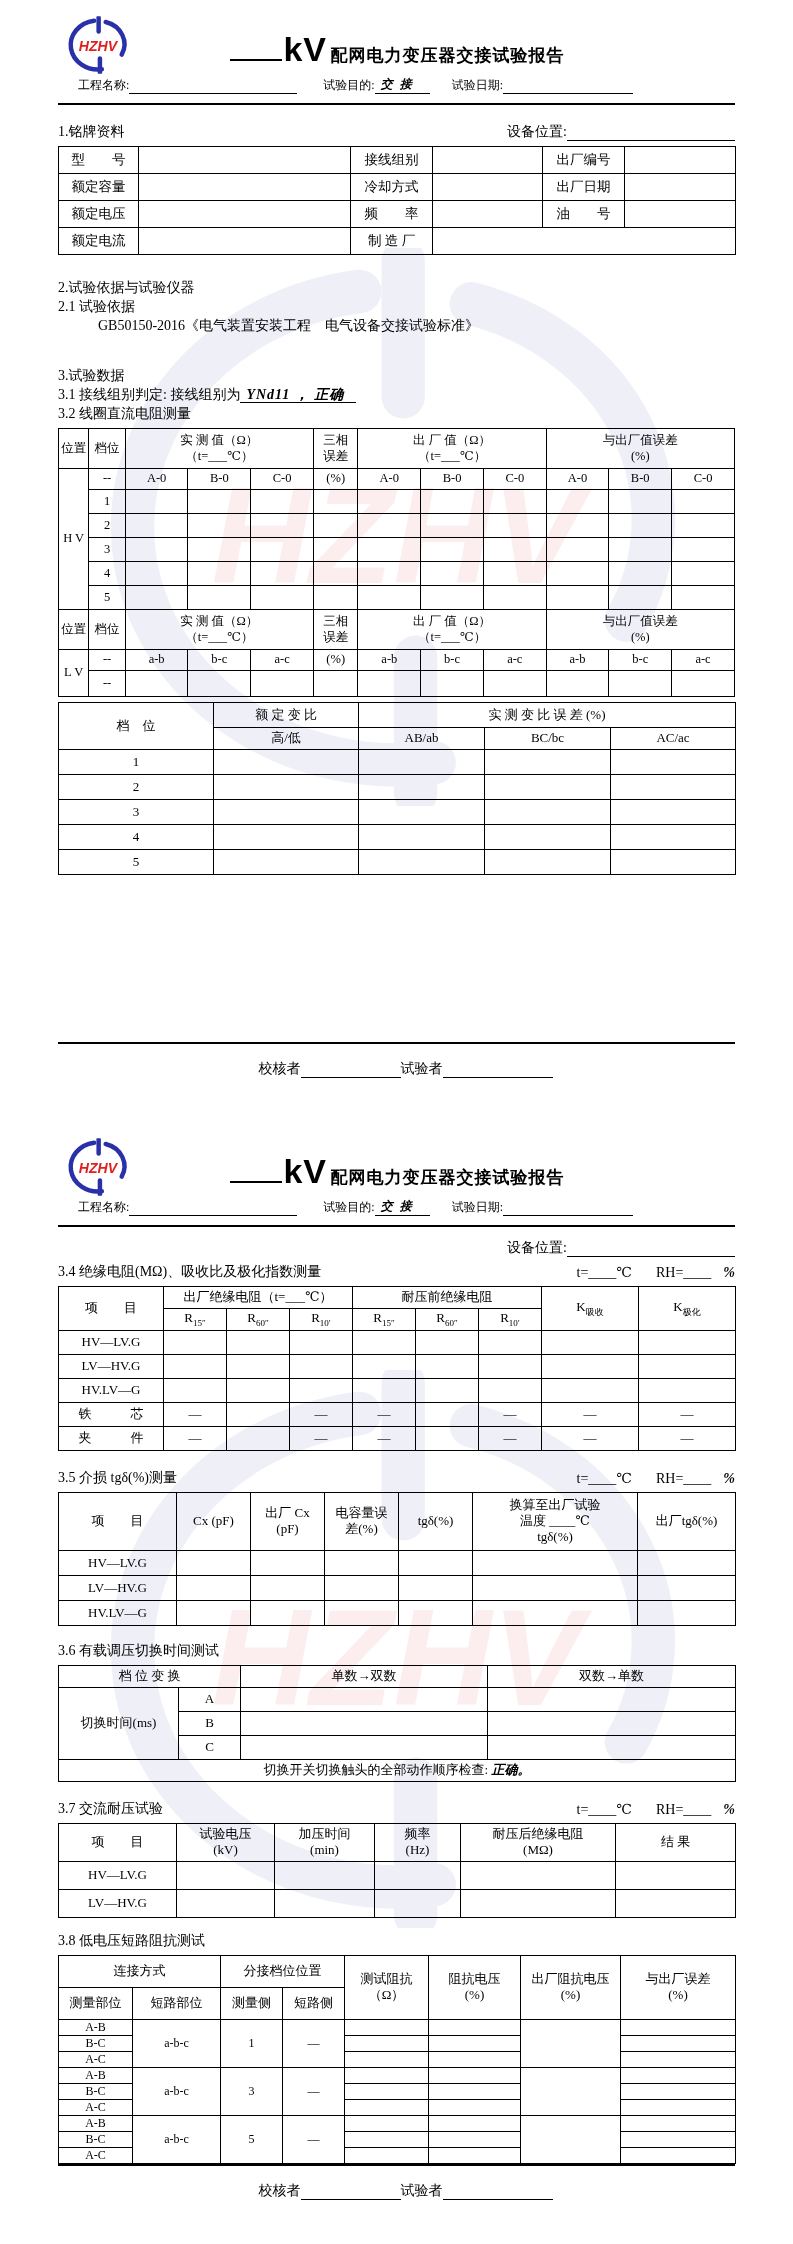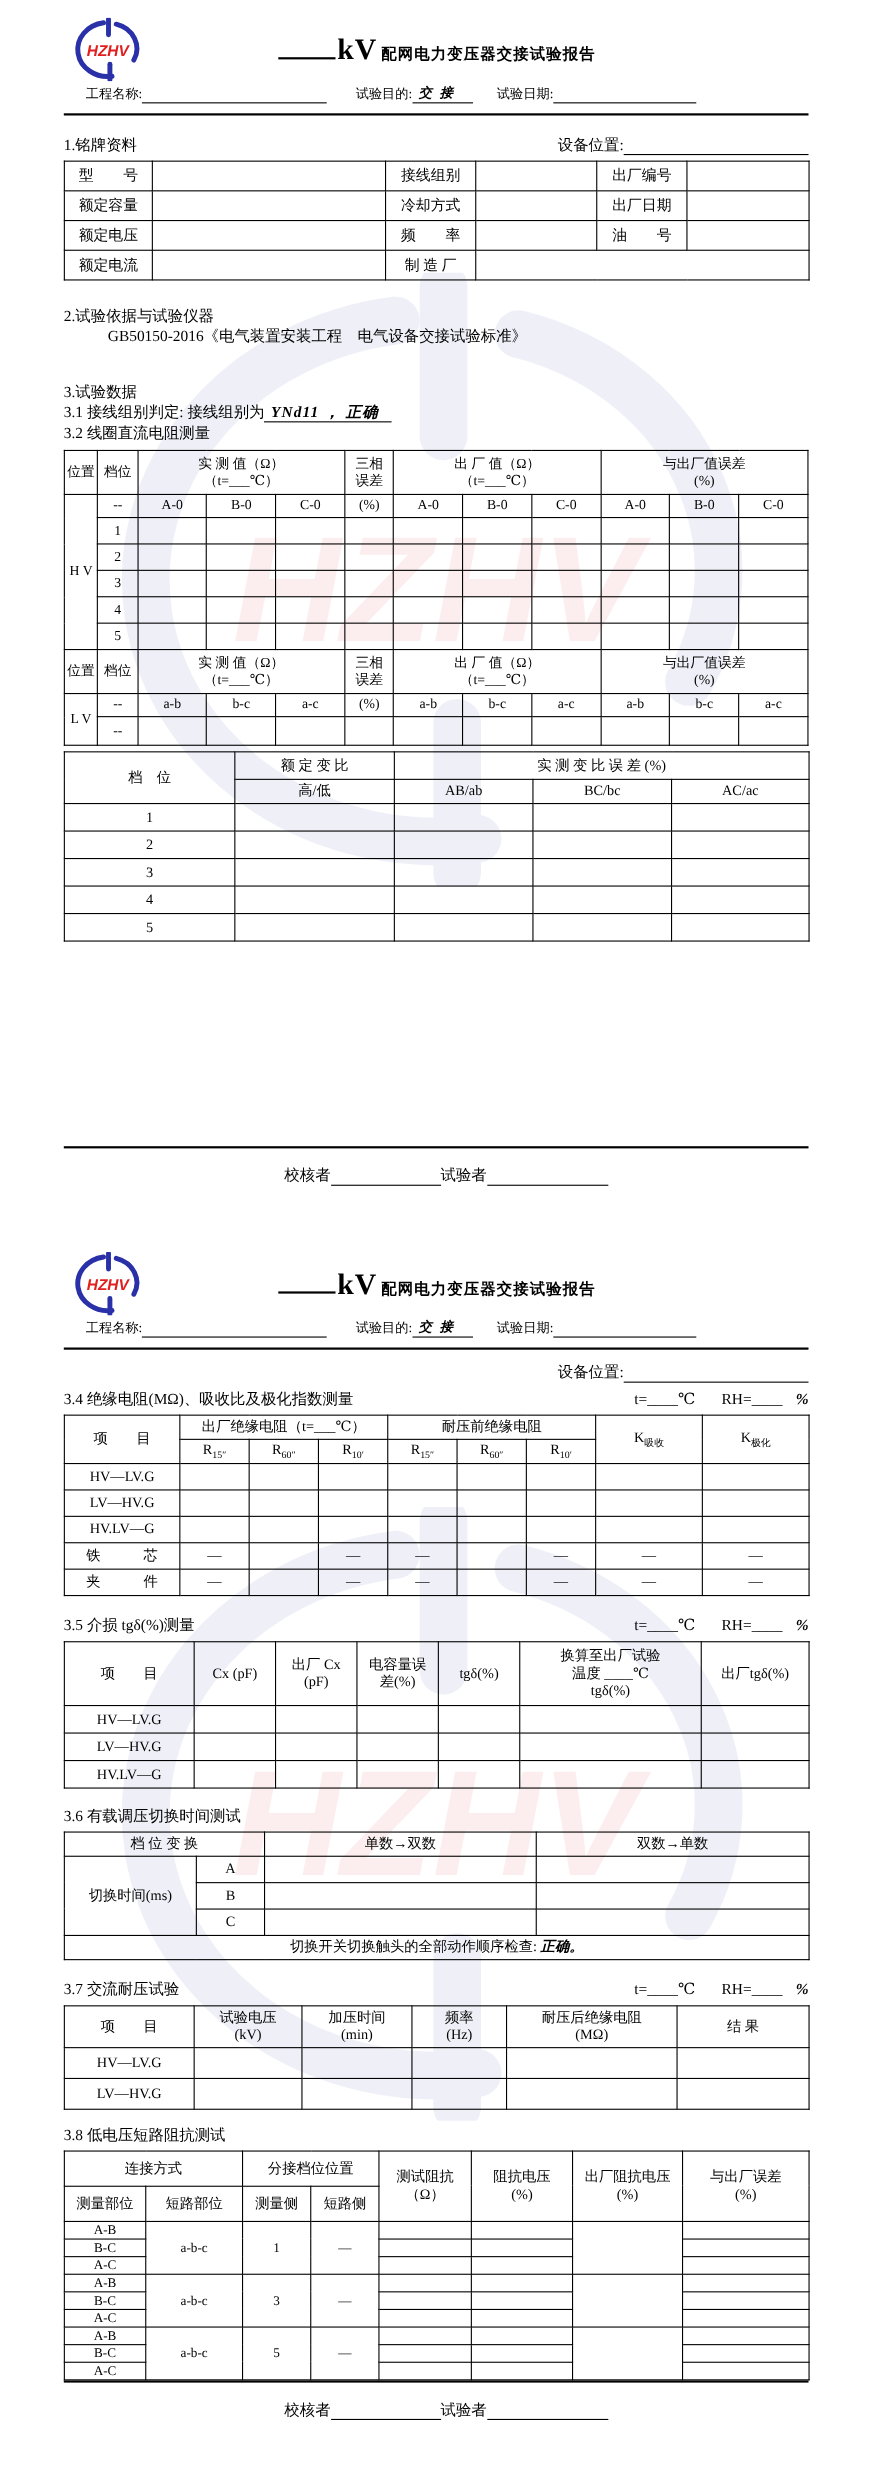--- a/index.html
+++ b/index.html
@@ -5,22 +5,22 @@
 *{box-sizing:border-box;margin:0;padding:0}
 html,body{background:#fff}
 body{width:793px;margin:0 auto;color:#000;font-family:"Liberation Serif","DejaVu Serif",serif;font-size:14px}
 .page{position:relative;width:793px;height:1122px;overflow:hidden;background:#fff}
 .wm{position:absolute;left:50%;top:47%;transform:translate(-50%,-50%);opacity:.07;z-index:0;pointer-events:none}
 .content{position:relative;z-index:1;padding:0 58px}
 .hdr{display:flex;align-items:flex-start;padding-top:16px}
 .logo{width:64px;height:58px;margin-left:8px;flex:0 0 auto}
 .titlebox{flex:1;text-align:center;padding-top:14px;padding-right:70px;white-space:nowrap}
 .tblank{display:inline-block;width:52px;height:5px;border-bottom:2.5px solid #000;margin-right:1px}
-.tkv{font-weight:700;font-size:27px;letter-spacing:1px;font-family:Liberation Serif, serif}
-.tcn{font-weight:700;font-size:14px;letter-spacing:1px;font-family:Liberation Mono, monospace}
+.tkv{font-weight:700;font-size:34px;letter-spacing:1px;font-family:Liberation Sans, sans-serif}
+.tcn{font-weight:700;font-size:17px;letter-spacing:1px;font-family:Liberation Mono, monospace}
 .meta{display:flex;align-items:flex-end;margin-top:2px;padding-left:20px;font-size:12px}
 .ul{display:inline-block;border-bottom:1px solid #000;height:1.05em;vertical-align:bottom}.w100{width:100px}.w110{width:110px}.w130{width:130px}.w170{width:168px}
 .bi{font-weight:700;font-style:italic}
 .biu{font-weight:700;font-style:italic;border-bottom:1px solid #000;padding:0 12px 0 6px;letter-spacing:1px}
 .puv{font-weight:700;font-style:italic;border-bottom:1px solid #000;padding:0 16px 0 6px;letter-spacing:2px}
 .rule{border:0;border-top:2.5px solid #000;margin-top:9px}
 .secline{display:flex;justify-content:space-between;align-items:flex-end;font-size:14px}
 .right{text-align:right}
 .env span{margin-left:12px}
 .tbl{width:100%;border-collapse:collapse;table-layout:fixed;border:1.8px solid #000;margin-top:5px}
@@ -133,20 +133,21 @@
         <tr class="h27">
             <td class="lab">额定电流</td>
             <td></td>
             <td class="lab">制 造 厂</td>
             <td colspan="3"></td>
           </tr>
       </tbody>
     </table>
 
     <div style="margin-top:24px">2.试验依据与试验仪器</div>
+    <div class="para">2.1 试验依据</div>
     <div class="para indent">GB50150-2016《电气装置安装工程　电气设备交接试验标准》</div>
 
     <div style="margin-top:32px">3.试验数据</div>
     <div class="para">
       <span>3.1 接线组别判定: 接线组别为</span><span class="biu">YNd11 ， 正确</span>
     </div>
     <div class="para">3.2 线圈直流电阻测量</div>
 
     <table class="tbl dc">
       <colgroup>

